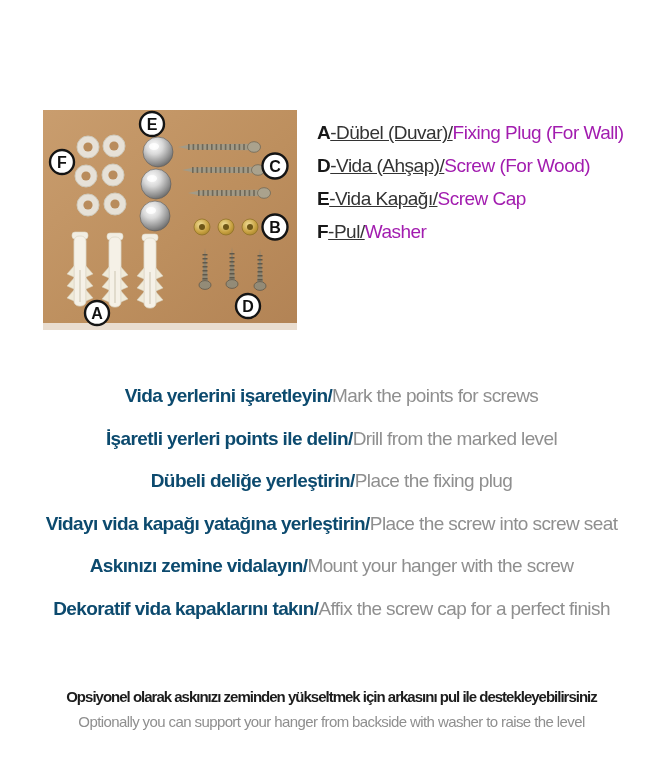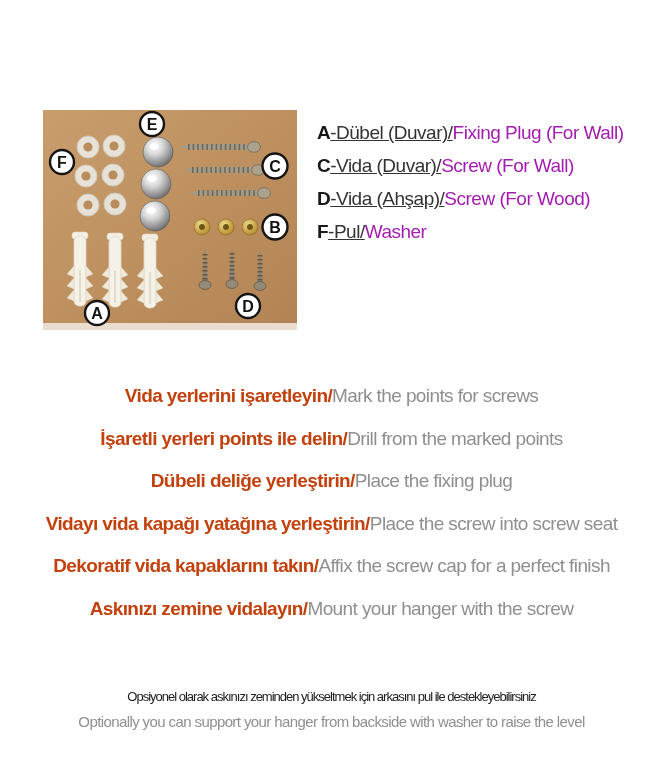--- a/index.html
+++ b/index.html
@@ -19,28 +19,28 @@
     letter-spacing:-0.5px;white-space:nowrap;
   }
   .legend .letter{font-weight:700;color:#181818;}
   .legend .tr{font-weight:400;color:#333333;text-decoration:underline;}
   .legend .en{font-weight:400;color:#a21caf;}
   
   .instructions{
     position:absolute;left:0;top:375px;width:100%;text-align:center;
     font-size:19px;line-height:42.6px;letter-spacing:-0.6px;white-space:nowrap;
   }
-  .instructions .tr{font-weight:700;color:#c2410c;text-align:right;}
+  .instructions .tr{font-weight:700;color:#0c4a6e;text-align:right;}
   .instructions .en{font-weight:400;color:#8f8f8f;}
   
   .footer{
     position:absolute;left:0;top:684px;width:100%;text-align:center;
     line-height:25px;white-space:nowrap;
   }
-  .footer .tr{display:block;font-weight:400;font-size:13px;letter-spacing:-1px;color:#1c1c1c;}
+  .footer .tr{display:block;font-weight:700;font-size:15px;letter-spacing:-1px;color:#1c1c1c;}
   .footer .en{display:block;font-weight:400;font-size:15px;letter-spacing:-0.6px;color:#8f8f8f;}
 </style>
 </head>
 <body>
 
 <div class="page">
 
   <div class="photo-wrap">
     <svg viewBox="0 0 254 220" width="254" height="220">
       <defs>
@@ -159,32 +159,32 @@
       </g>
       <g class="tag" transform="translate(205,196)">
         <circle r="12"></circle>
           <text dy="5.5">D</text>
       </g>
     </svg>
   </div>
 
   <div class="legend">
     <div><span class="letter">A</span><span class="tr">-Dübel (Duvar)/</span><span class="en">Fixing Plug (For Wall)</span></div>
-    <div><span class="letter">C</span><span class="tr">-Vida (Duvar)/</span><span class="en">Screw (For Wall)</span></div>
     <div><span class="letter">D</span><span class="tr">-Vida (Ahşap)/</span><span class="en">Screw (For Wood)</span></div>
+    <div><span class="letter">E</span><span class="tr">-Vida Kapağı/</span><span class="en">Screw Cap</span></div>
     <div><span class="letter">F</span><span class="tr">-Pul/</span><span class="en">Washer</span></div>
   </div>
 
   <div class="instructions">
     <div><span class="tr">Vida yerlerini işaretleyin/</span><span class="en">Mark the points for screws</span></div>
-    <div><span class="tr">İşaretli yerleri points ile delin/</span><span class="en">Drill from the marked points</span></div>
+    <div><span class="tr">İşaretli yerleri points ile delin/</span><span class="en">Drill from the marked level</span></div>
     <div><span class="tr">Dübeli deliğe yerleştirin/</span><span class="en">Place the fixing plug</span></div>
     <div><span class="tr">Vidayı vida kapağı yatağına yerleştirin/</span><span class="en">Place the screw into screw seat</span></div>
+    <div><span class="tr">Askınızı zemine vidalayın/</span><span class="en">Mount your hanger with the screw</span></div>
     <div><span class="tr">Dekoratif vida kapaklarını takın/</span><span class="en">Affix the screw cap for a perfect finish</span></div>
-    <div><span class="tr">Askınızı zemine vidalayın/</span><span class="en">Mount your hanger with the screw</span></div>
   </div>
 
   <div class="footer">
     <span class="tr">Opsiyonel olarak askınızı zeminden yükseltmek için arkasını pul ile destekleyebilirsiniz</span>
     <span class="en">Optionally you can support your hanger from backside with washer to raise the level</span>
   </div>
 
 </div>
 
 </body></html>

